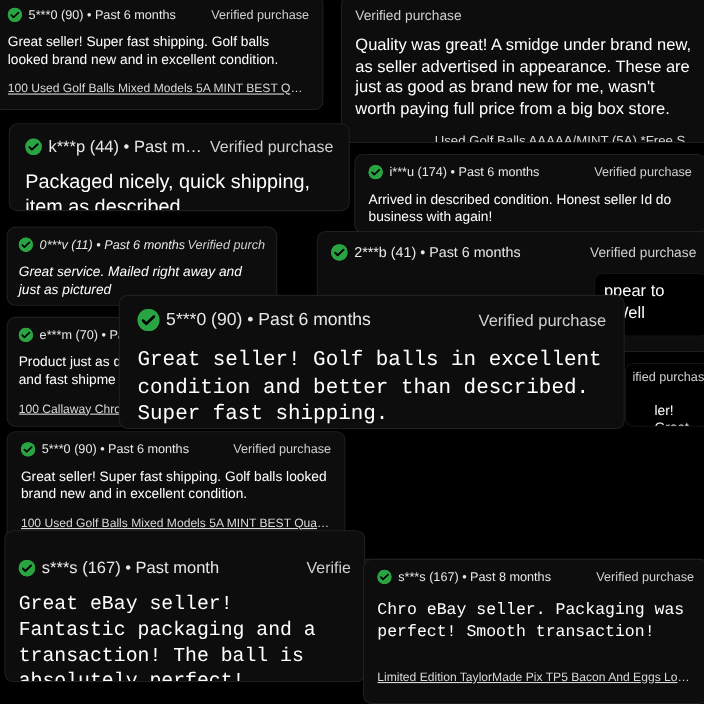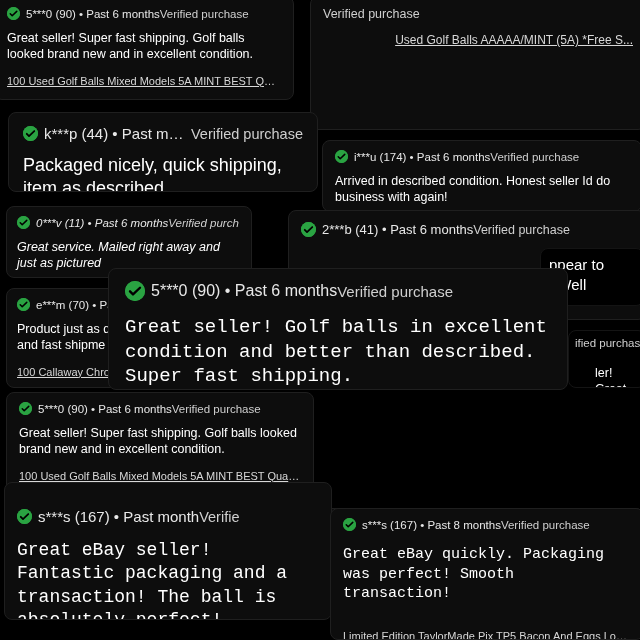--- a/index.html
+++ b/index.html
@@ -26,20 +26,21 @@
     overflow: hidden;
     color: #f2f2f2;
   }
   .card.plain {
     background: #000000;
     border-color: #141414;
   }
   .card-head {
     display: flex;
     align-items: center;
+    justify-content: space-between;
     box-sizing: border-box;
     width: 100%;
   }
   .head-left {
     display: flex;
     align-items: center;
     gap: 6px;
     min-width: 0;
   }
   .check-icon {
@@ -150,20 +151,21 @@
       <span class="verified">Verified purchase</span>
     </div>
     <div class="body-text gap-a">Great seller! Super fast shipping. Golf balls looked brand new and in excellent condition.</div>
     <a class="item-link gap-link" href="#">100 Used Golf Balls Mixed Models  5A MINT  BEST Quality!! *F...</a>
   </div>
 
   <div class="card t-md" id="c2">
     <div class="card-head">
       <span class="verified">Verified purchase</span>
     </div>
+    <div class="body-text gap-a">Quality was great! A smidge under brand new, as seller advertised in appearance. These are just as good as brand new for me, wasn't worth paying full price from a big box store.</div>
     <a class="item-link gap-link" href="#" style="text-align:right;">Used Golf Balls AAAAA/MINT (5A) *Free S...</a>
   </div>
 
   <div class="card t-lg" id="c3">
     <div class="card-head">
       <div class="head-left">
         <span class="check-icon ci-md">
           <svg viewBox="0 0 16 16" width="15" height="15">
               <circle cx="8" cy="8" r="8" fill="#2aa342"></circle>
               <path d="M4 8.3l2.4 2.4L12 5.4" stroke="#000" stroke-width="1.9" fill="none" stroke-linecap="round" stroke-linejoin="round"></path>
@@ -326,17 +328,17 @@
         <span class="check-icon ci-sm">
           <svg viewBox="0 0 16 16" width="13" height="13">
               <circle cx="8" cy="8" r="8" fill="#2aa342"></circle>
               <path d="M4 8.3l2.4 2.4L12 5.4" stroke="#000" stroke-width="1.9" fill="none" stroke-linecap="round" stroke-linejoin="round"></path>
             </svg>
         </span>
         <span class="user-line" style="font-size:11.5px;">s***s (167) • Past 8 months</span>
       </div>
       <span class="verified" style="font-size:11.5px;">Verified purchase</span>
     </div>
-    <div class="body-text gap-c">Great eBay quickly. Packaging was perfect! Smooth transaction!</div>
+    <div class="body-text gap-c">Chro eBay seller. Packaging was perfect! Smooth transaction!</div>
     <a class="item-link" style="margin-top:26px; font-size:11px;" href="#">Limited Edition TaylorMade Pix TP5 Bacon And Eggs Logo Go...</a>
   </div>
 
 </div>
 
 </body></html>

